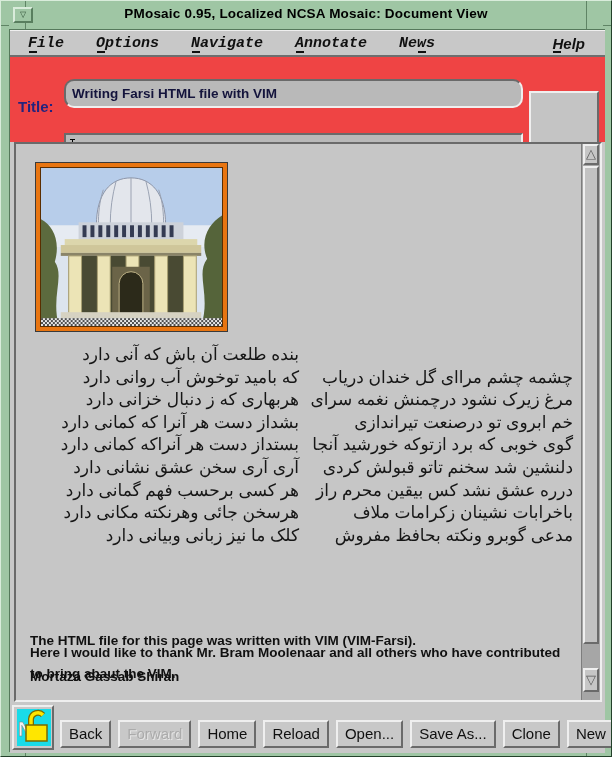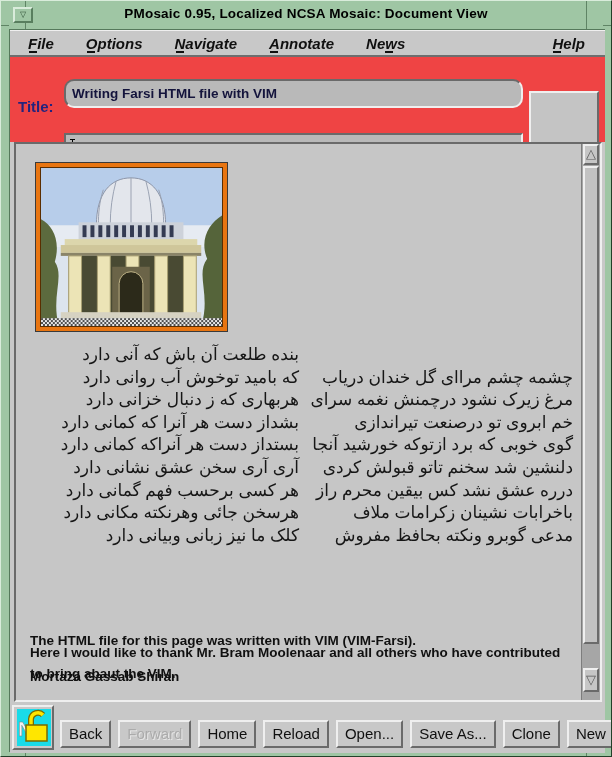--- a/index.html
+++ b/index.html
@@ -40,21 +40,21 @@
   
   .menubar {
     position:absolute; left:0; top:0; width:100%; height:27px;
     background:#c8c8c8;
     border-top:1px solid #efefef;
     border-bottom:2px solid #6e6e6e;
     display:flex; align-items:center;
     padding:0 20px 0 18px;
     font-size:15px; font-weight:bold; font-style:italic; color:#101010;
   }
-  .menu-item { position:relative; margin-right:32px; cursor:default; }
+  .menu-item { position:relative; margin-right:32px; cursor:default;font-family:Liberation Mono, monospace; }
   .menu-item::after { content:""; position:absolute; left:1px; bottom:-1px; width:8px; height:2px; background:#101010; }
   .menu-item.u3::after { left:19px; }
   .menu-help { position:relative; margin-left:auto; }
   .menu-help::after { content:""; position:absolute; left:1px; bottom:-1px; width:8px; height:2px; background:#101010; }
 
   
   .form-panel { position:absolute; left:0; top:27px; width:100%; height:85px; background:#ef4444; }
   .field-label { position:absolute; left:8px; font-size:15px; font-weight:bold; color:#23237d; }
   .lbl-title { top:41px; }
   .lbl-url { top:83px; }

